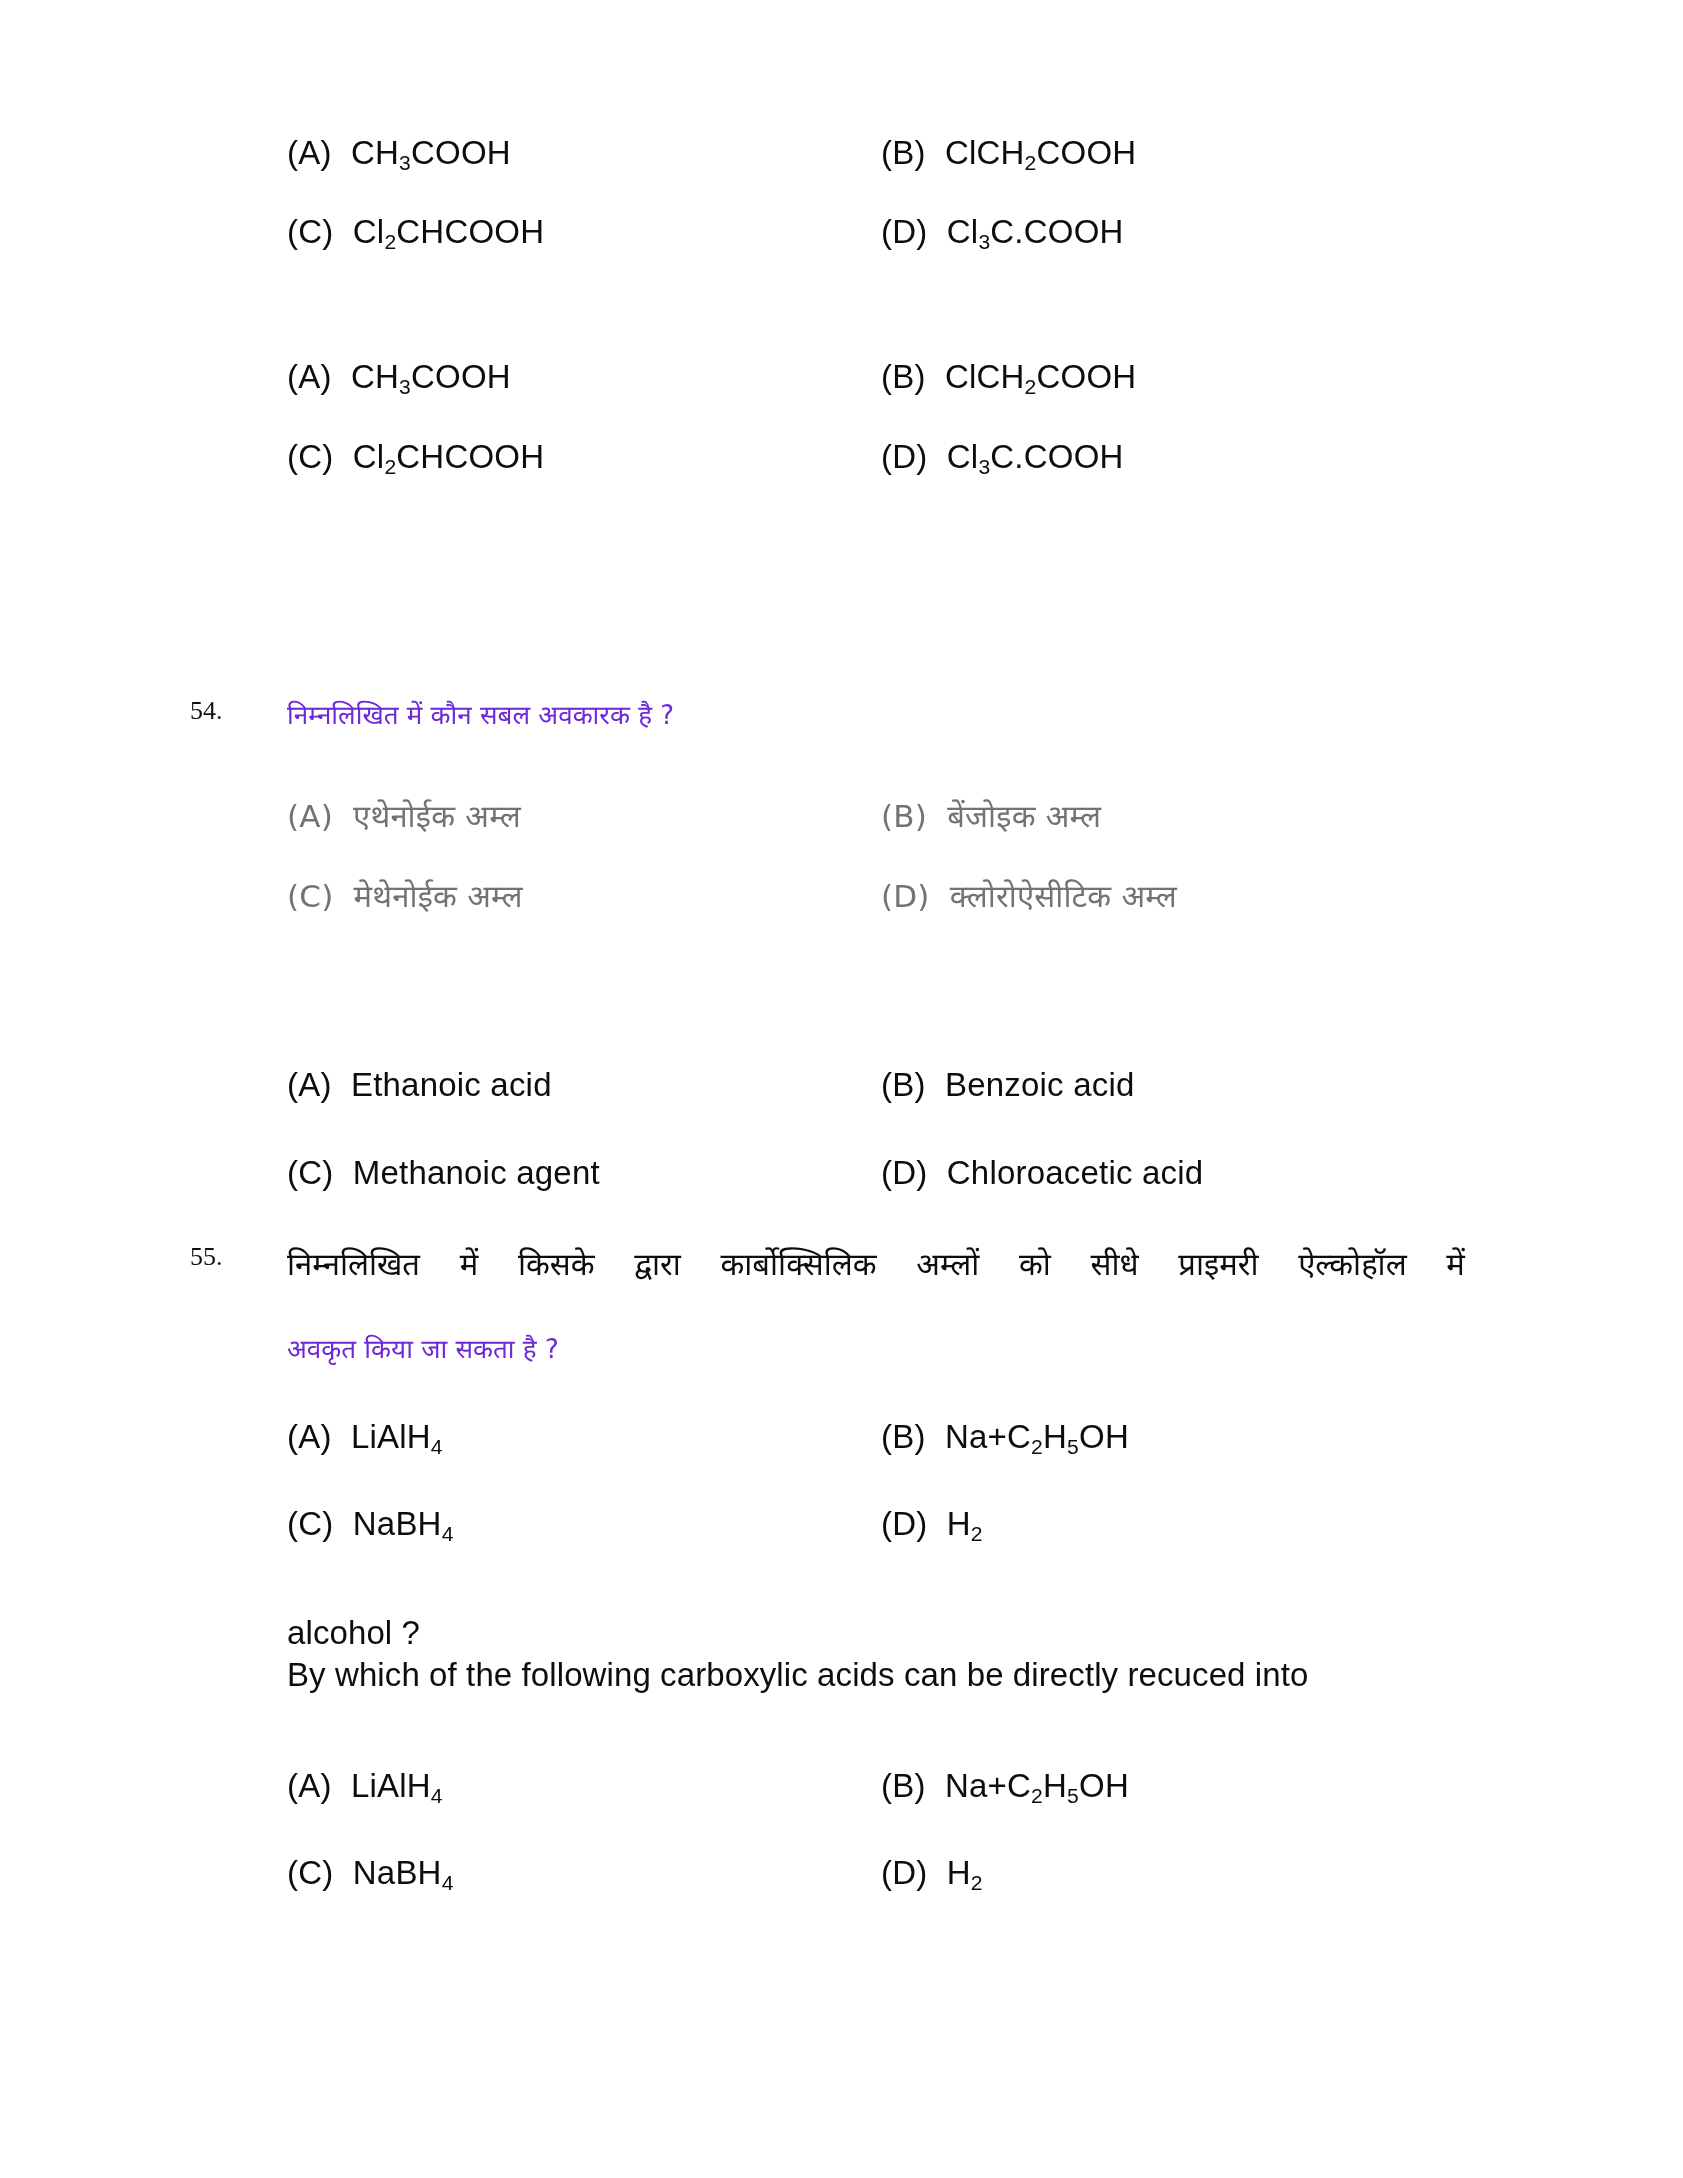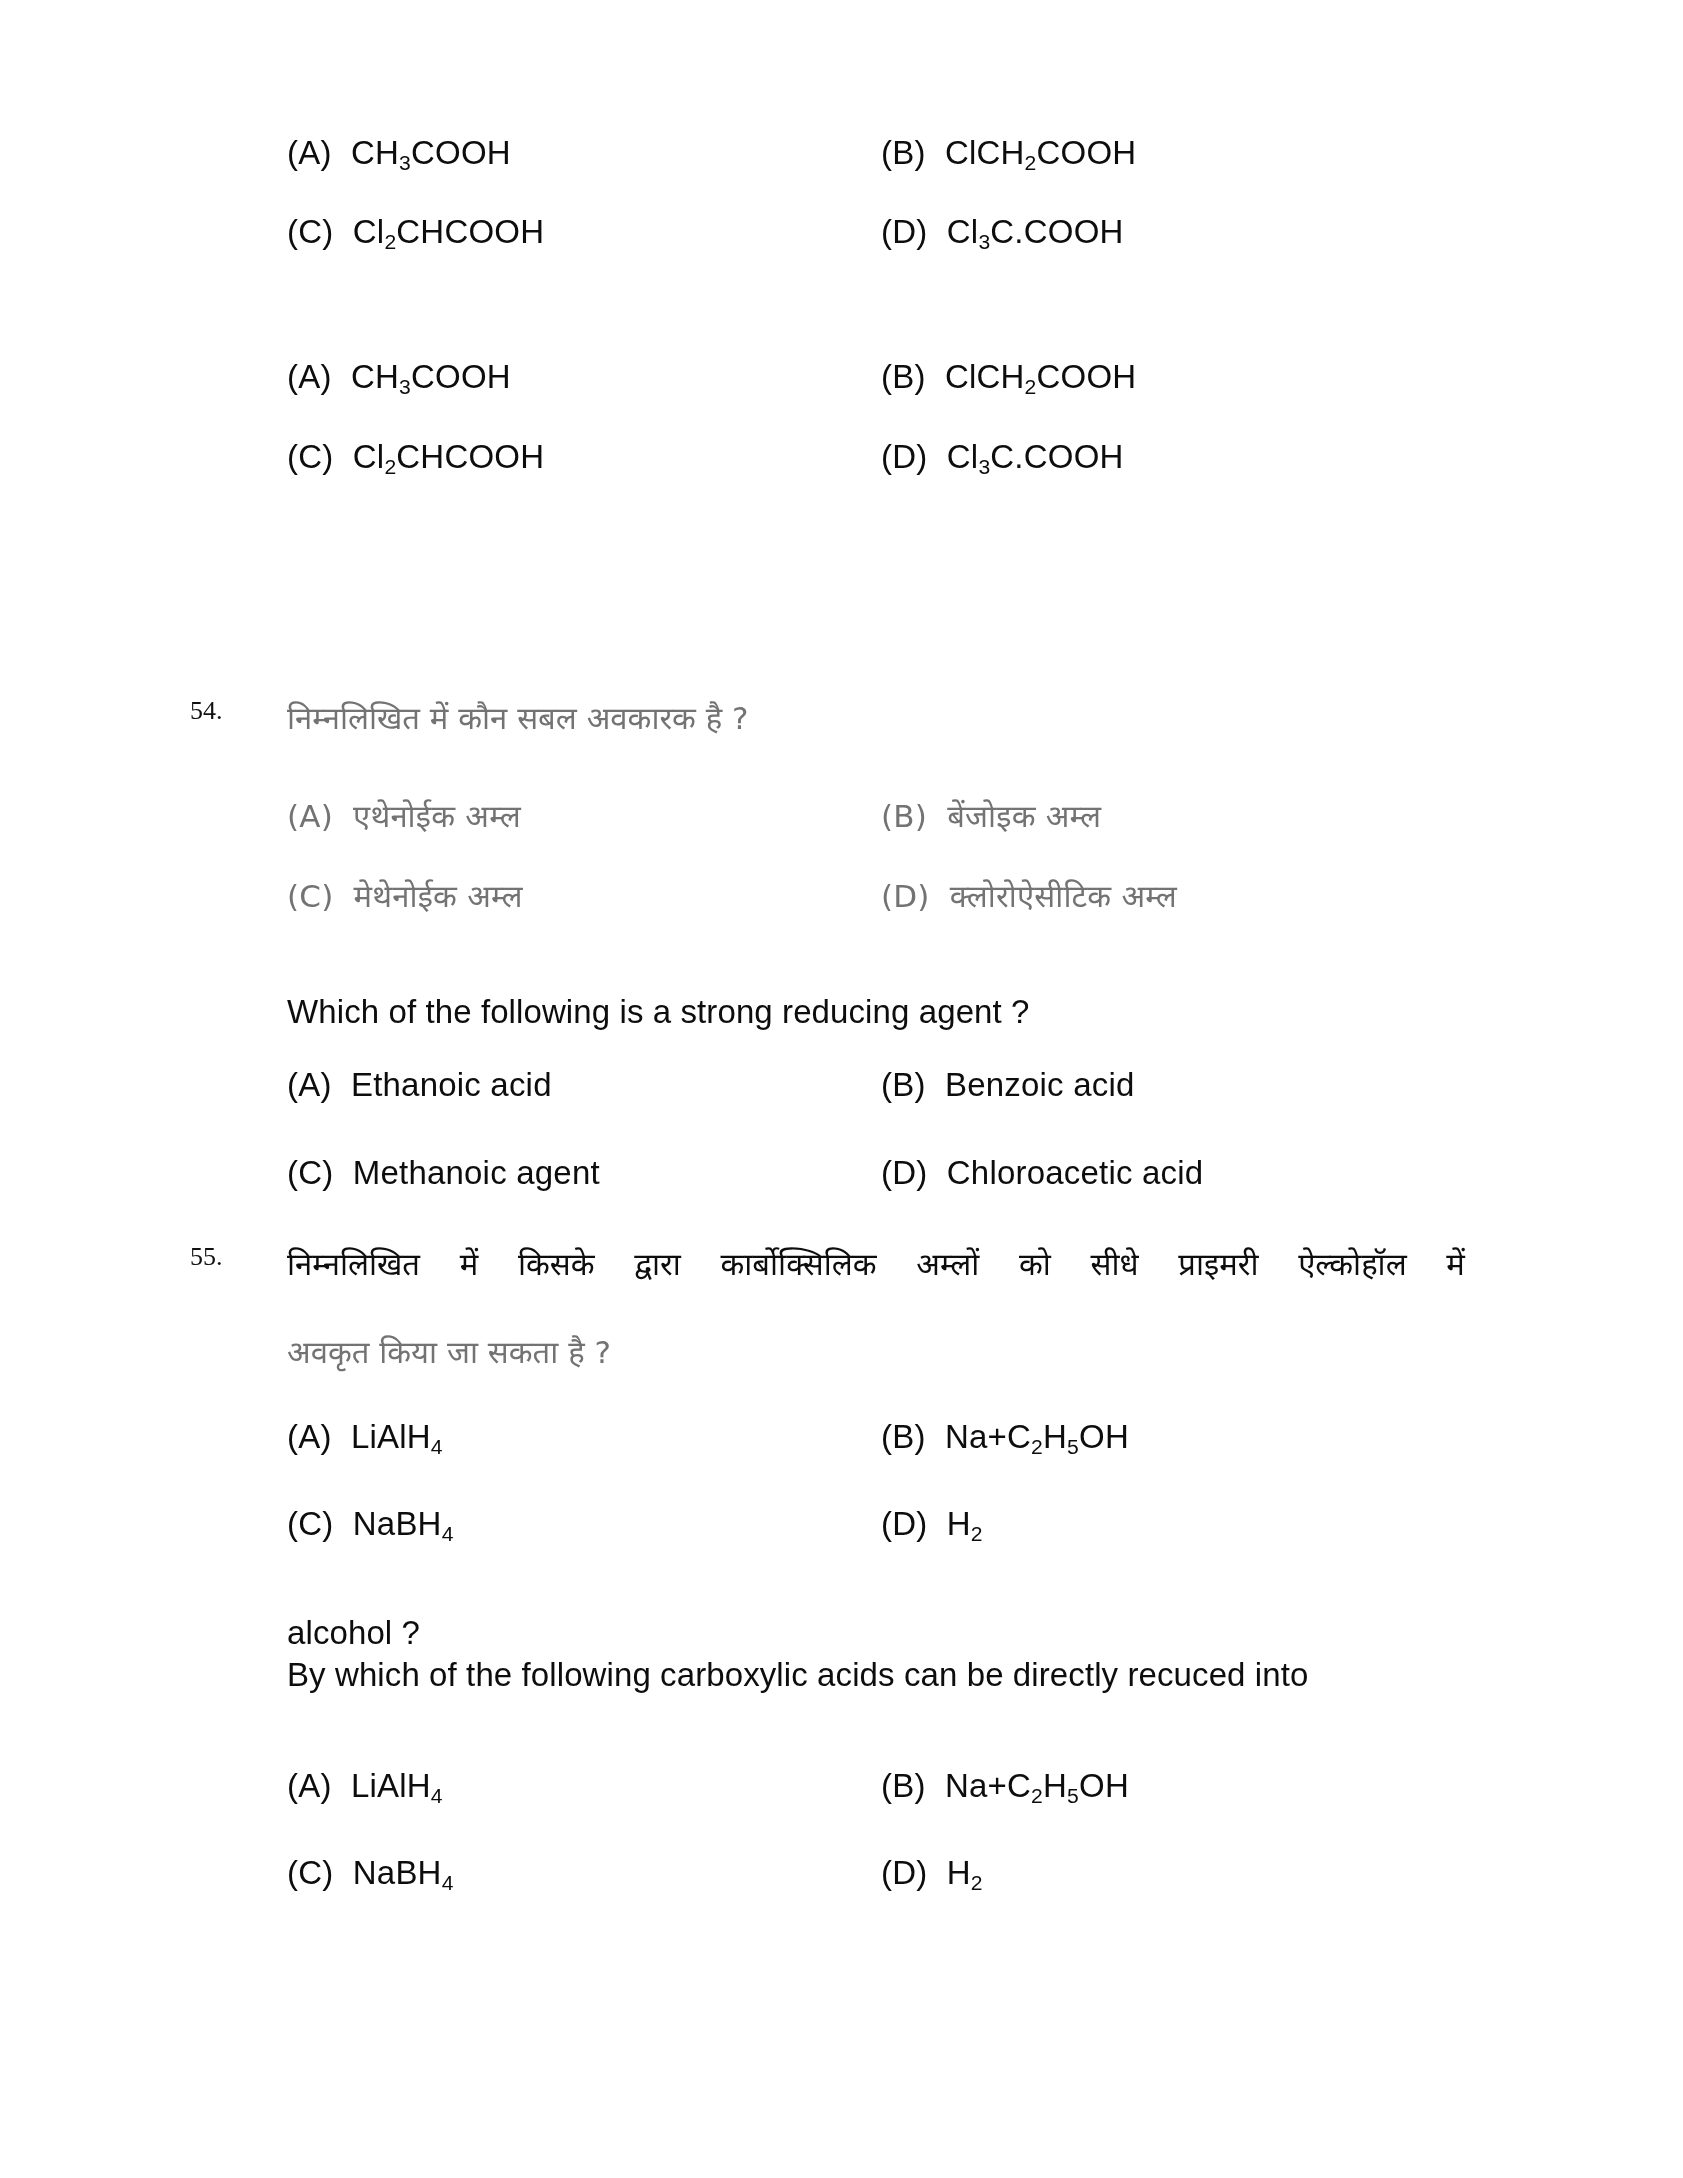--- a/index.html
+++ b/index.html
@@ -65,22 +65,22 @@
     text-align: right;
   }
   .hi {
     font-family: "DejaVu Sans", "Liberation Sans", sans-serif;
     font-size: 31px;
     letter-spacing: 0.2px;
     color: #737373;
   }
   .hi-q {
     font-family: "DejaVu Sans", "Liberation Sans", sans-serif;
-    font-size: 31px;
-    color: #737373;
+    font-size: 26px;
+    color: #6d28d9;
     white-space: nowrap;
   }
   .hi-justify {
     position: absolute;
     left: 287px;
     width: 1178px;
     display: flex;
     justify-content: space-between;
     font-family: "DejaVu Sans", "Liberation Sans", sans-serif;
     font-size: 31px;
@@ -186,21 +186,20 @@
     <span class="opt-left hi">
       <span style="margin-right: 10px;">(C)</span>
       <span>मेथेनोईक अम्ल</span>
     </span>
     <span class="opt-right hi">
       <span style="margin-right: 10px;">(D)</span>
       <span>क्लोरोऐसीटिक अम्ल</span>
     </span>
   </div>
 
-  <div class="stem-en" style="top:993px;">Which of the following is a strong reducing agent ?</div>
 
   <div class="qline" style="top:1066px;">
     <span class="opt-left en">
       <span style="margin-right: 10px;">(A)</span>
       <span>Ethanoic acid</span>
     </span>
     <span class="opt-right en">
       <span style="margin-right: 10px;">(B)</span>
       <span>Benzoic acid</span>
     </span>

